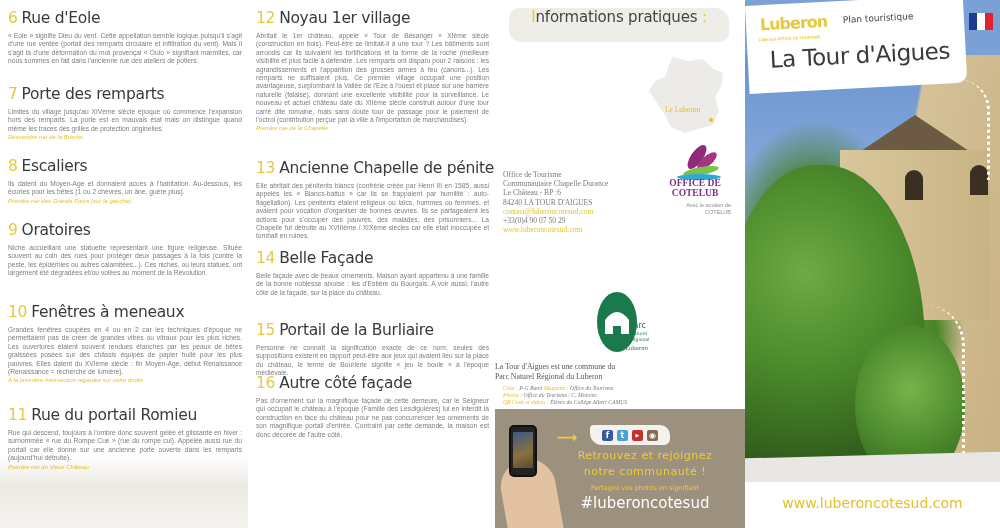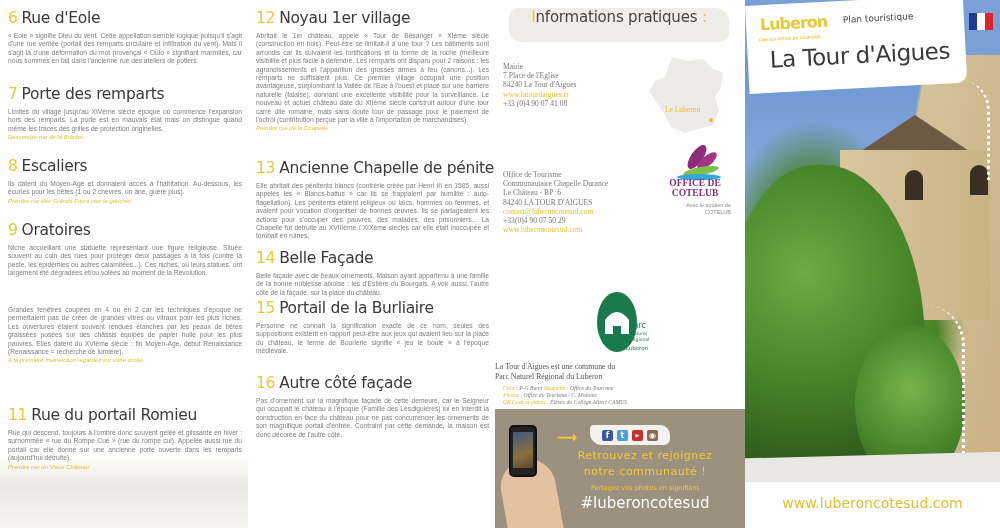--- a/index.html
+++ b/index.html
@@ -93,20 +93,21 @@
   <div class="sec" style="top:156px">
     <h2><span class="num">8</span><span>Escaliers</span></h2>
     <p>Ils datent du Moyen-Age et donnaient accès à l'habitation. Au-dessous, les écuries pour les bêtes (1 ou 2 chèvres, un âne, guère plus).</p>
     <p class="hint">Prendre rue des Grands Fours (sur la gauche).</p>
   </div>
   <div class="sec" style="top:220px">
     <h2><span class="num">9</span><span>Oratoires</span></h2>
     <p>Niche accueillant une statuette représentant une figure religieuse. Située souvent au coin des rues pour protéger deux passages à la fois (contre la peste, les épidémies ou autres calamitées...). Ces niches, ou leurs statues, ont largement été dégradées et/ou volées au moment de la Révolution.</p>
   </div>
   <div class="sec" style="top:302px">
+    <h2><span class="num">10</span><span>Fenêtres à meneaux</span></h2>
     <p>Grandes fenêtres coupées en 4 ou en 2 car les techniques d'époque ne permettaient pas de créer de grandes vitres ou vitraux pour les plus riches. Les ouvertures étaient souvent rendues étanches par les peaux de bêtes graissées posées sur des châssis équipés de papier huilé pour les plus pauvres. Elles datent du XVIème siècle : fin Moyen-Age, début Renaissance (Renaissance = recherche de lumière).</p>
     <p class="hint">A la première intersection regardez sur votre droite.</p>
   </div>
   <div class="sec" style="top:405px">
     <h2><span class="num">11</span><span>Rue du portail Romieu</span></h2>
     <p>Rue qui descend, toujours à l'ombre donc souvent gelée et glissante en hiver : surnommée « rue du Rompe Cue » (rue du rompe cul). Appelée aussi rue du portail car elle donne sur une ancienne porte ouverte dans les remparts (aujourd'hui détruite).</p>
     <p class="hint">Prendre rue du Vieux Château</p>
   </div>
 </div>
 
@@ -117,42 +118,35 @@
     <p class="hint">Prendre rue de la Chapelle</p>
   </div>
   <div class="sec" style="top:158px">
     <h2><span class="num">13</span><span>Ancienne Chapelle de pénitents</span></h2>
     <p>Elle abritait des pénitents blancs (confrérie créée par Henri III en 1585, aussi appelés les « Blancs-battus » car ils se frappaient par humilité : auto-flagellation). Les pénitents étaient religieux ou laïcs, hommes ou femmes, et avaient pour vocation d'organiser de bonnes œuvres. Ils se partageaient les actions pour s'occuper des pauvres, des malades, des prisonniers... La Chapelle fut détruite au XVIIIème / XIXème siècles car elle était inoccupée et tombait en ruines.</p>
   </div>
   <div class="sec" style="top:248px">
     <h2><span class="num">14</span><span>Belle Façade</span></h2>
     <p>Belle façade avec de beaux ornements. Maison ayant appartenu à une famille de la bonne noblesse aixoise : les d'Estière du Bourgais. A voir aussi, l'autre côté de la façade, sur la place du château.</p>
   </div>
-  <div class="sec" style="top:298px">
+  <div class="sec" style="top:320px">
     <h2><span class="num">15</span><span>Portail de la Burliaire</span></h2>
     <p>Personne ne connaît la signification exacte de ce nom, seules des suppositions existent en rapport peut-être aux jeux qui avaient lieu sur la place du château, le terme de Bourlerie signifie « jeu le boule » à l'époque médiévale.</p>
   </div>
   <div class="sec" style="top:373px">
     <h2><span class="num">16</span><span>Autre côté façade</span></h2>
     <p>Pas d'ornement sur la magnifique façade de cette demeure, car le Seigneur qui occupait le château à l'époque (Famille des Lesdiguières) lui en interdit la construction en face du château pour ne pas concurrencer les ornements de son magnifique portail d'entrée. Contraint par cette demande, la maison est donc décorée de l'autre côté.</p>
   </div>
 </div>
 
 <div class="panel" id="p3">
   <div class="info-banner">
     <span><span class="cap">I</span><span>nformations pratiques</span> <span class="cap">:</span></span>
   </div>
 
-  <div class="addr" style="top:62px">
-    <div>Mairie</div>
-    <div>7 Place de l'Eglise</div>
-    <div>84240 La Tour d'Aigues</div>
-    <div class="link">www.latourdaigues.fr</div>
-    <div>+33 (0)4 90 07 41 08</div>
-  </div>
 
   <svg class="france" viewBox="0 0 85 80">
     <path d="M30 2 L45 6 L60 4 L70 14 L80 18 L78 32 L72 42 L76 56 L70 70 L55 74 L42 78 L28 72 L22 60 L14 48 L6 36 L12 26 L22 22 L26 10 Z" fill="#ecebe7"></path>
   </svg>
   <div class="france-label">Le Luberon</div>
   <div class="france-dot"></div>
 
   <div class="addr" style="top:170px">
     <div>Office de Tourisme</div>
     <div>Communautaire Chapelle Durance</div>

